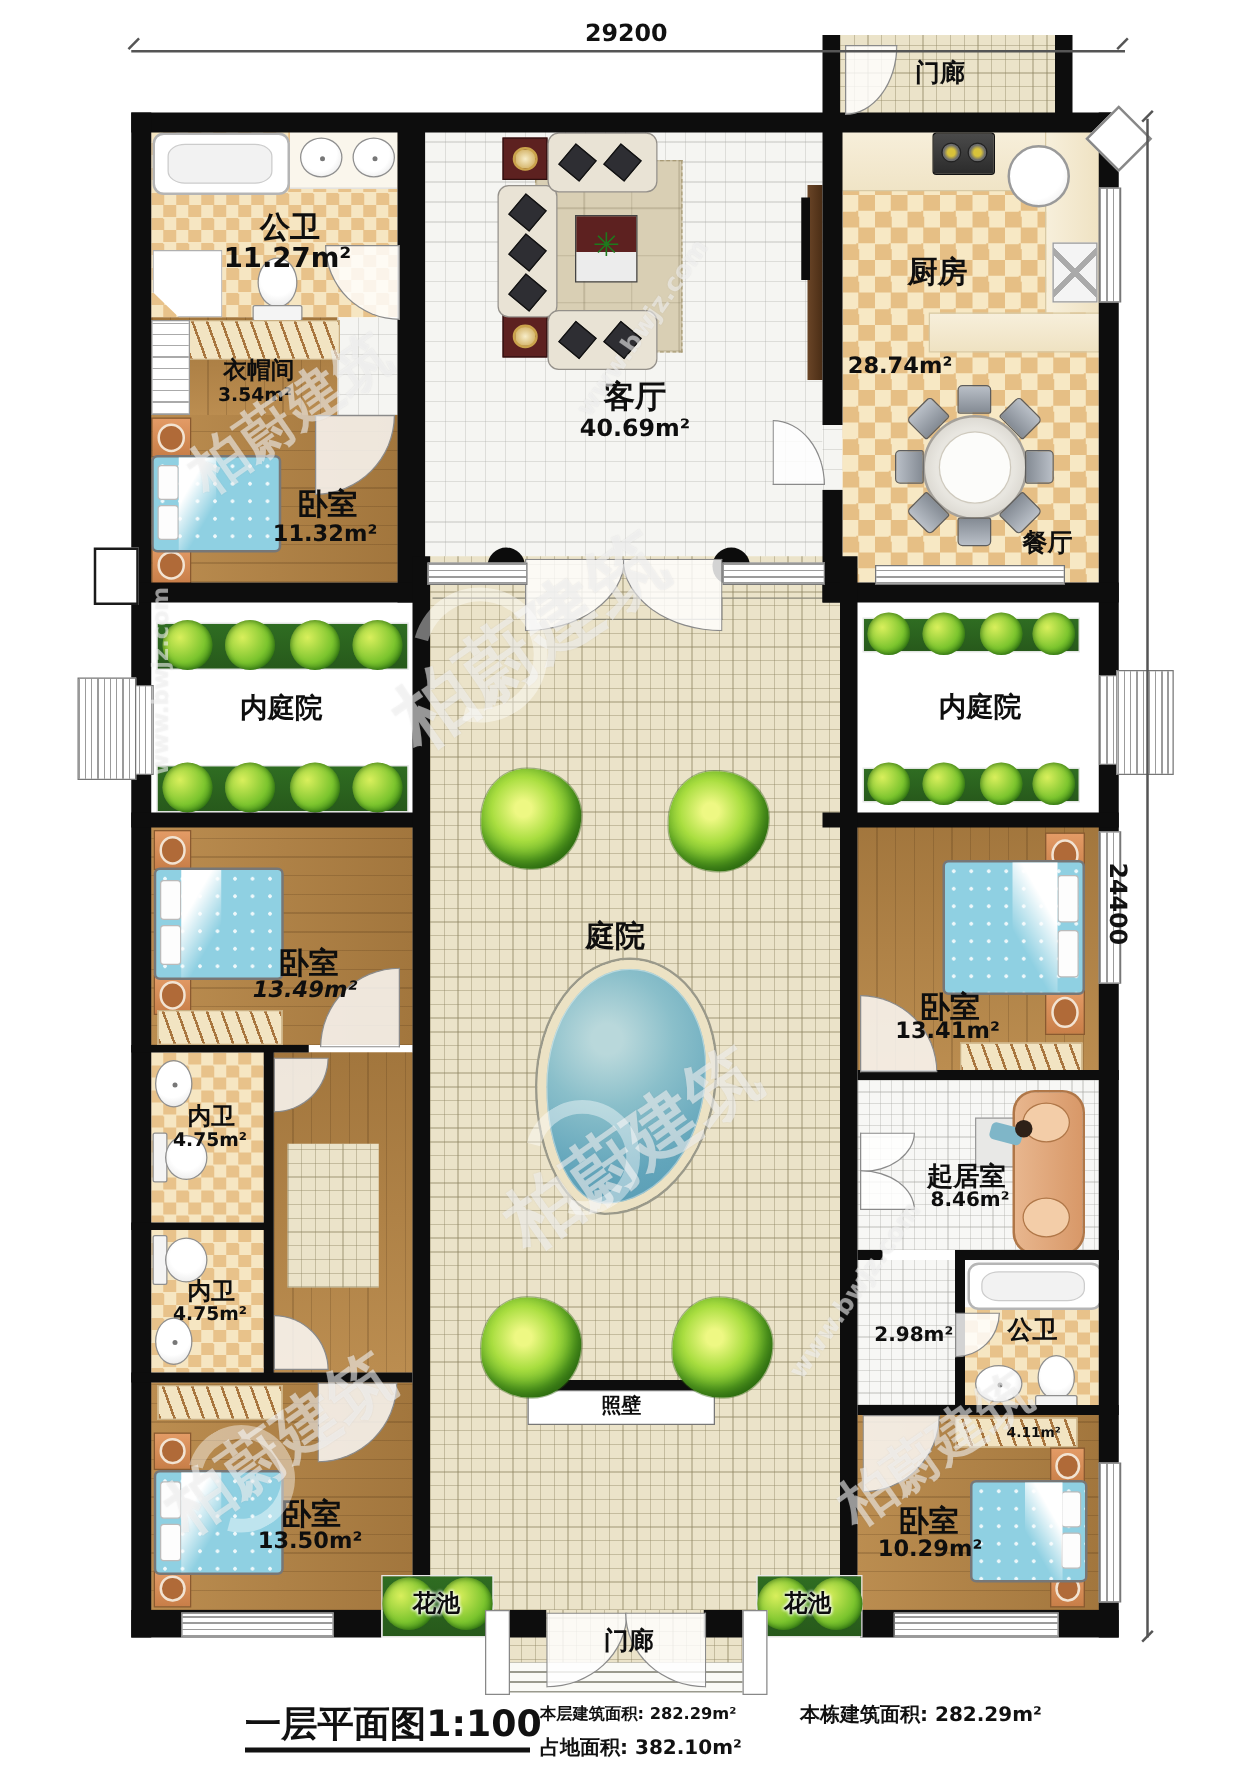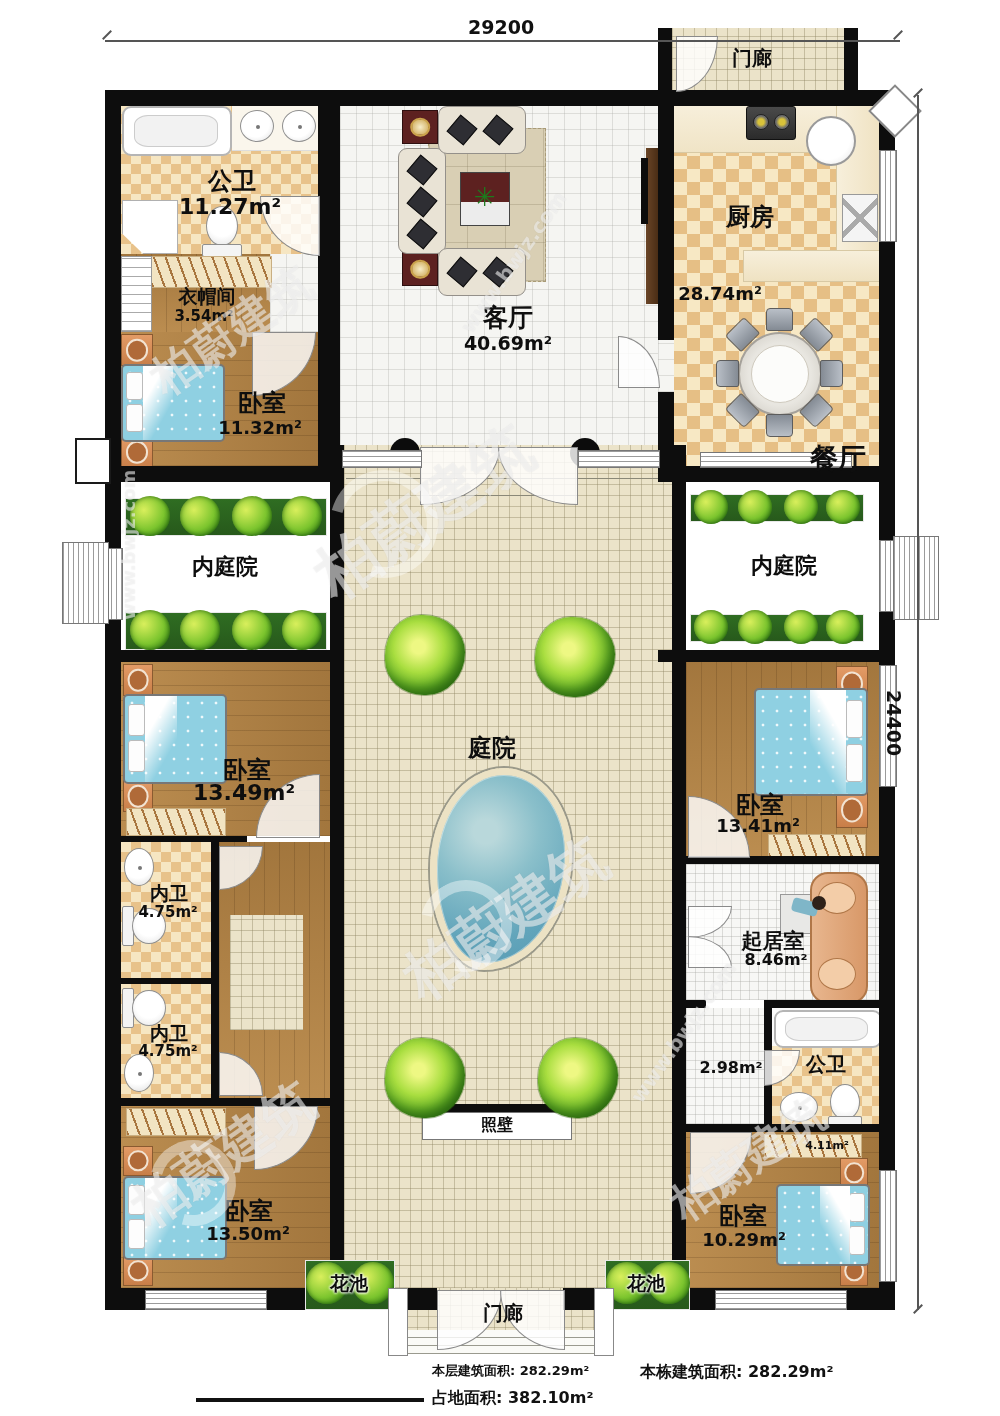--- a/index.html
+++ b/index.html
@@ -357,26 +357,26 @@
   <div class="lbl" style="left:232px;top:182px;font-size:24px;">公卫</div>
   <div class="lbl" style="left:230px;top:207px;font-size:22px;">11.27m²</div>
   <div class="lbl" style="left:207px;top:297px;font-size:19px;">衣帽间</div>
   <div class="lbl" style="left:204px;top:317px;font-size:15px;">3.54m²</div>
   <div class="lbl" style="left:262px;top:404px;font-size:24px;">卧室</div>
   <div class="lbl" style="left:260px;top:428px;font-size:18px;">11.32m²</div>
   <div class="lbl" style="left:508px;top:318px;font-size:25px;">客厅</div>
   <div class="lbl" style="left:508px;top:344px;font-size:19px;">40.69m²</div>
   <div class="lbl" style="left:750px;top:218px;font-size:24px;">厨房</div>
   <div class="lbl" style="left:720px;top:294px;font-size:18px;">28.74m²</div>
-  <div class="lbl" style="left:838px;top:459px;font-size:28px;font-family:Liberation Serif, serif;">餐厅</div>
+  <div class="lbl" style="left:838px;top:435px;font-size:20px;font-family:Liberation Serif, serif;">餐厅</div>
   <div class="lbl" style="left:225px;top:567px;font-size:22px;">内庭院</div>
   <div class="lbl" style="left:784px;top:566px;font-size:22px;">内庭院</div>
   <div class="lbl" style="left:492px;top:749px;font-size:24px;">庭院</div>
   <div class="lbl" style="left:247px;top:771px;font-size:24px;">卧室</div>
-  <div class="lbl" style="left:244px;top:793px;font-size:22px;">13.49m²</div>
+  <div class="lbl" style="left:244px;top:793px;font-size:18px;font-style:italic;">13.49m²</div>
   <div class="lbl" style="left:169px;top:894px;font-size:19px;">内卫</div>
   <div class="lbl" style="left:168px;top:913px;font-size:15px;">4.75m²</div>
   <div class="lbl" style="left:169px;top:1034px;font-size:19px;">内卫</div>
   <div class="lbl" style="left:168px;top:1052px;font-size:15px;">4.75m²</div>
   <div class="lbl" style="left:249px;top:1212px;font-size:24px;">卧室</div>
   <div class="lbl" style="left:248px;top:1234px;font-size:18px;">13.50m²</div>
   <div class="lbl" style="left:760px;top:806px;font-size:24px;">卧室</div>
   <div class="lbl" style="left:758px;top:826px;font-size:18px;">13.41m²</div>
   <div class="lbl" style="left:773px;top:941px;font-size:21px;">起居室</div>
   <div class="lbl" style="left:776px;top:960px;font-size:16px;">8.46m²</div>
@@ -395,20 +395,21 @@
   <div class="wm" style="left:390px;top:880px;font-size:58px;transform:rotate(-35deg);">柏蔚建筑</div>
   <div class="wm" style="left:120px;top:1120px;font-size:52px;transform:rotate(-35deg);">柏蔚建筑</div>
   <div class="wm" style="left:660px;top:1130px;font-size:44px;transform:rotate(-35deg);">柏蔚建筑</div>
   <div class="wm" style="left:600px;top:1020px;font-size:20px;transform:rotate(-55deg);">www.bwjz.com</div>
   <div class="wm" style="left:118px;top:620px;font-size:18px;transform:rotate(-90deg);transform-origin:left top;">www.bwjz.com</div>
   <div class="wm" style="left:430px;top:250px;font-size:20px;transform:rotate(-55deg);">www.bwjz.com</div>
   <div class="wmring" style="left:330px;top:470px;width:86px;height:86px;transform:rotate(-30deg);"></div>
   <div class="wmring" style="left:420px;top:880px;width:70px;height:70px;transform:rotate(-30deg);"></div>
   <div class="wmring" style="left:150px;top:1140px;width:64px;height:64px;transform:rotate(-30deg);"></div>
 
+  <div class="ftxt" style="left:196px;top:1360px;font-size:29px;">一层平面图1:100</div>
   <div class="abs" style="left:196px;top:1398px;width:228px;height:4px;background:#111;z-index:60;"></div>
   <div class="ftxt" style="left:432px;top:1362px;font-size:13px;">
     <span>本层建筑面积:</span>
     <span>282.29m²</span>
   </div>
   <div class="ftxt" style="left:432px;top:1388px;font-size:16px;">
     <span>占地面积:</span>
     <span>382.10m²</span>
   </div>
   <div class="ftxt" style="left:640px;top:1362px;font-size:16px;">

